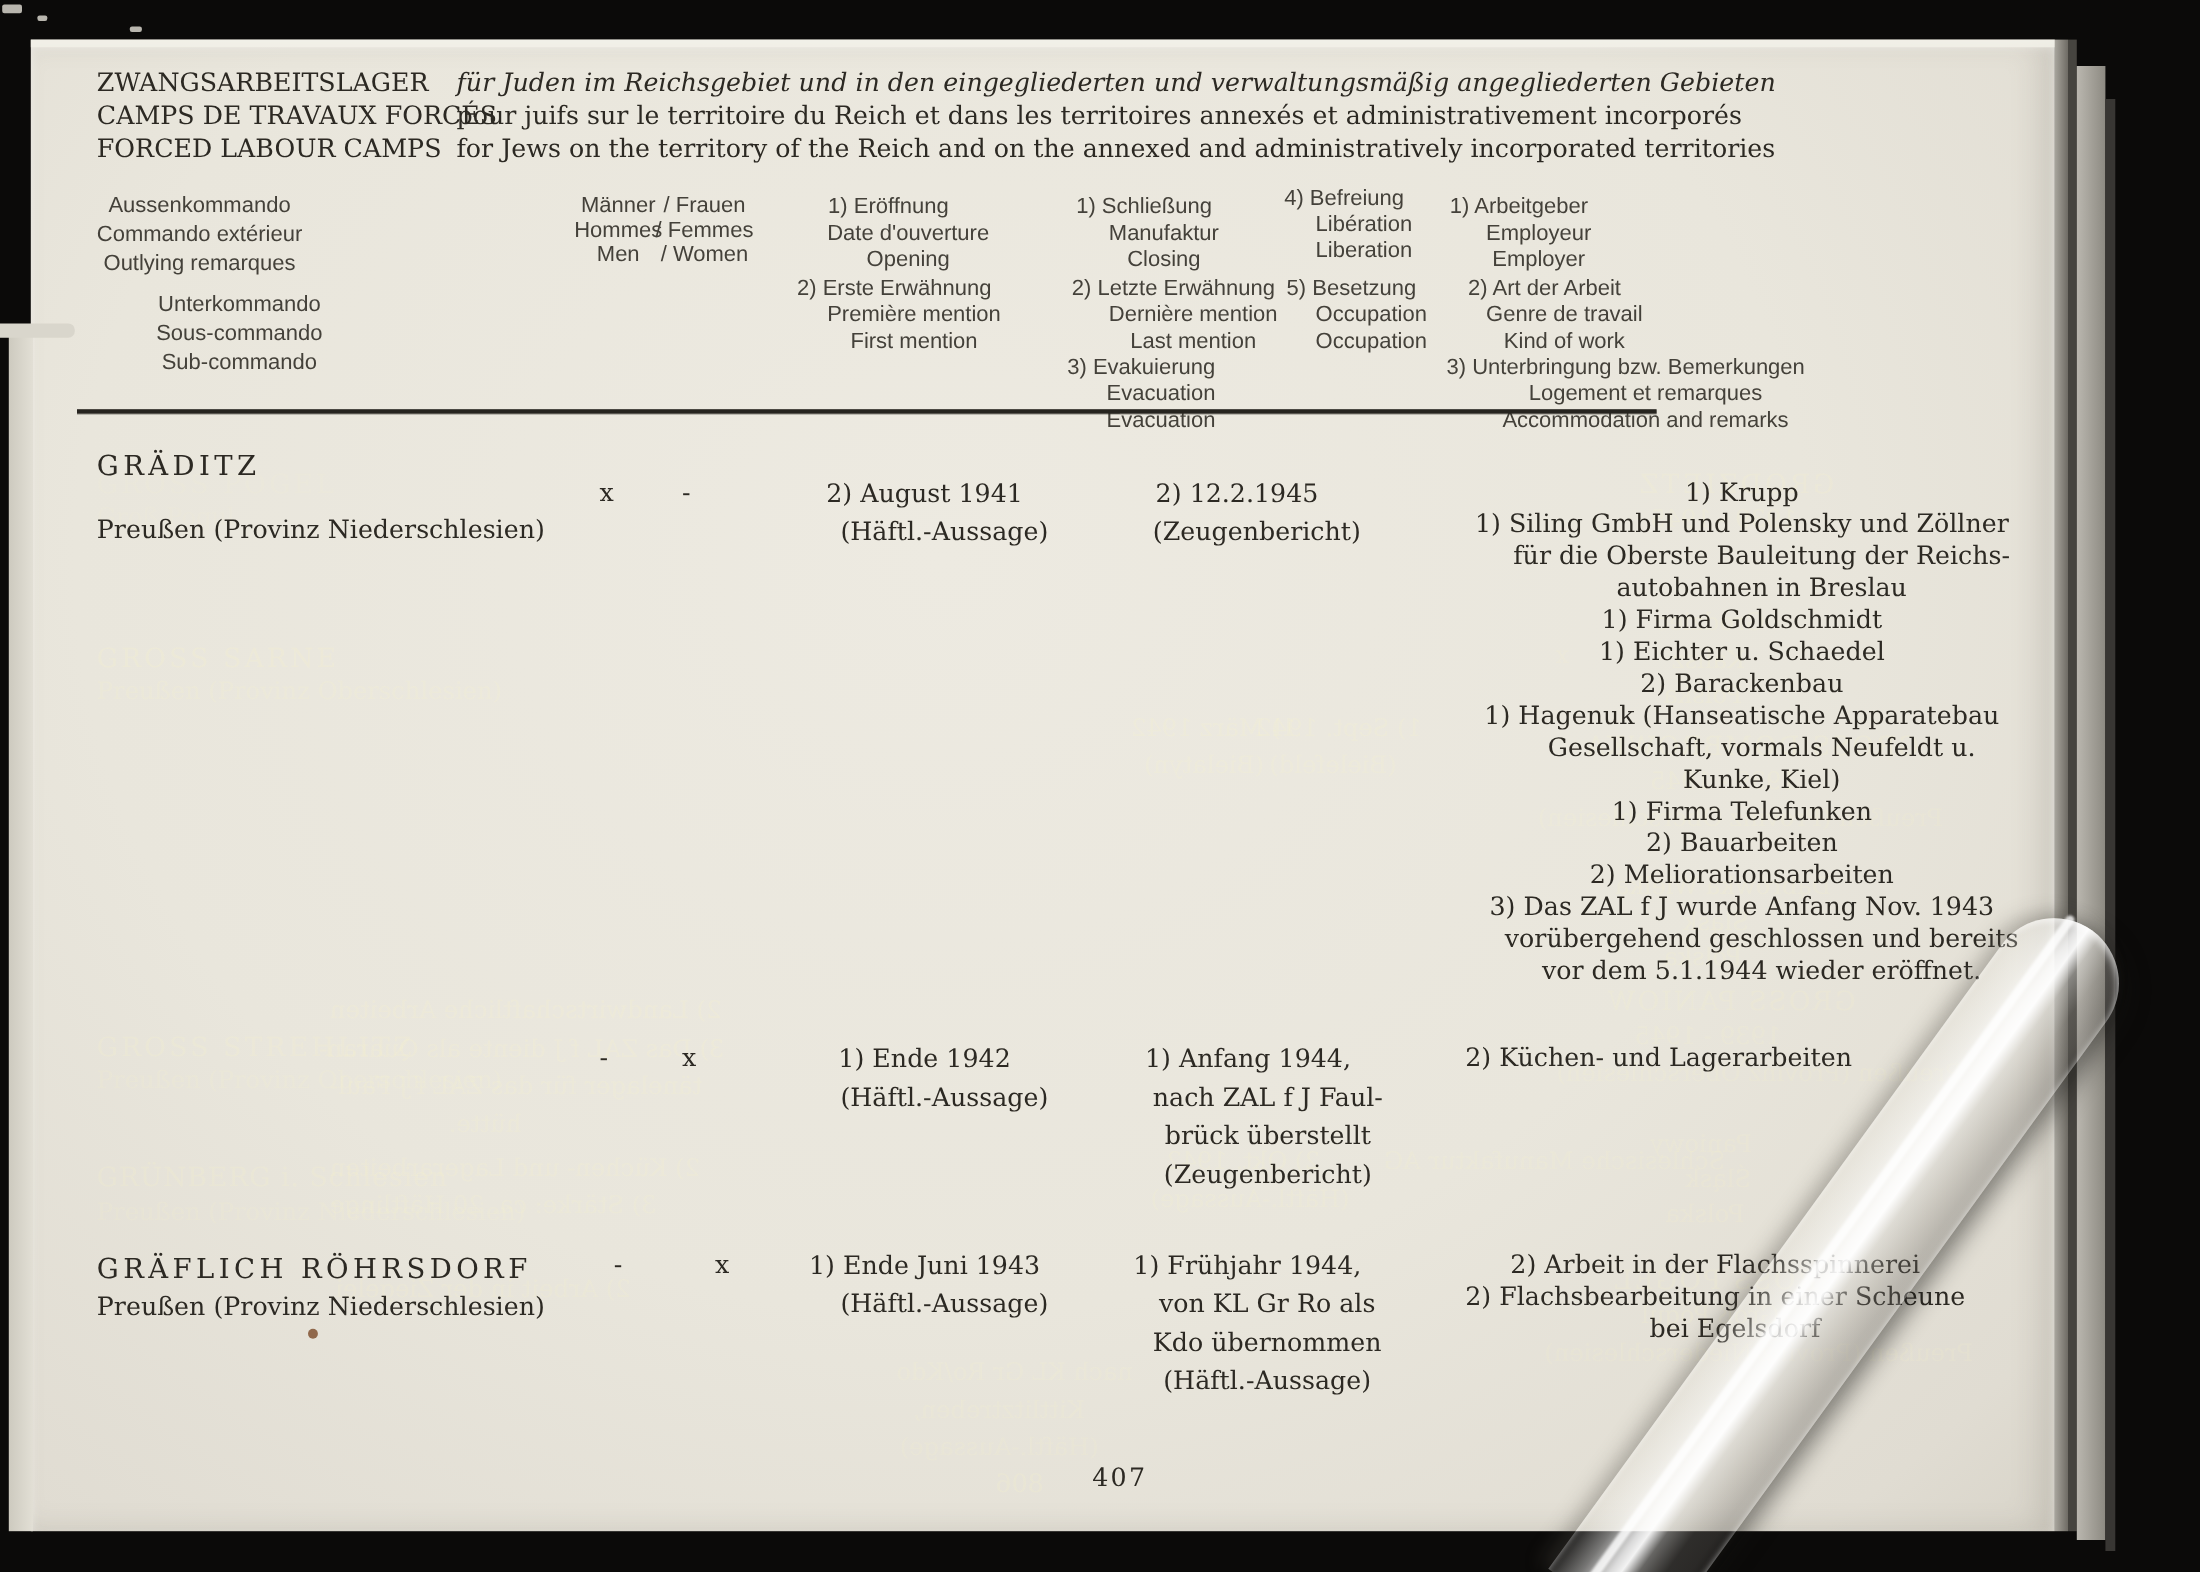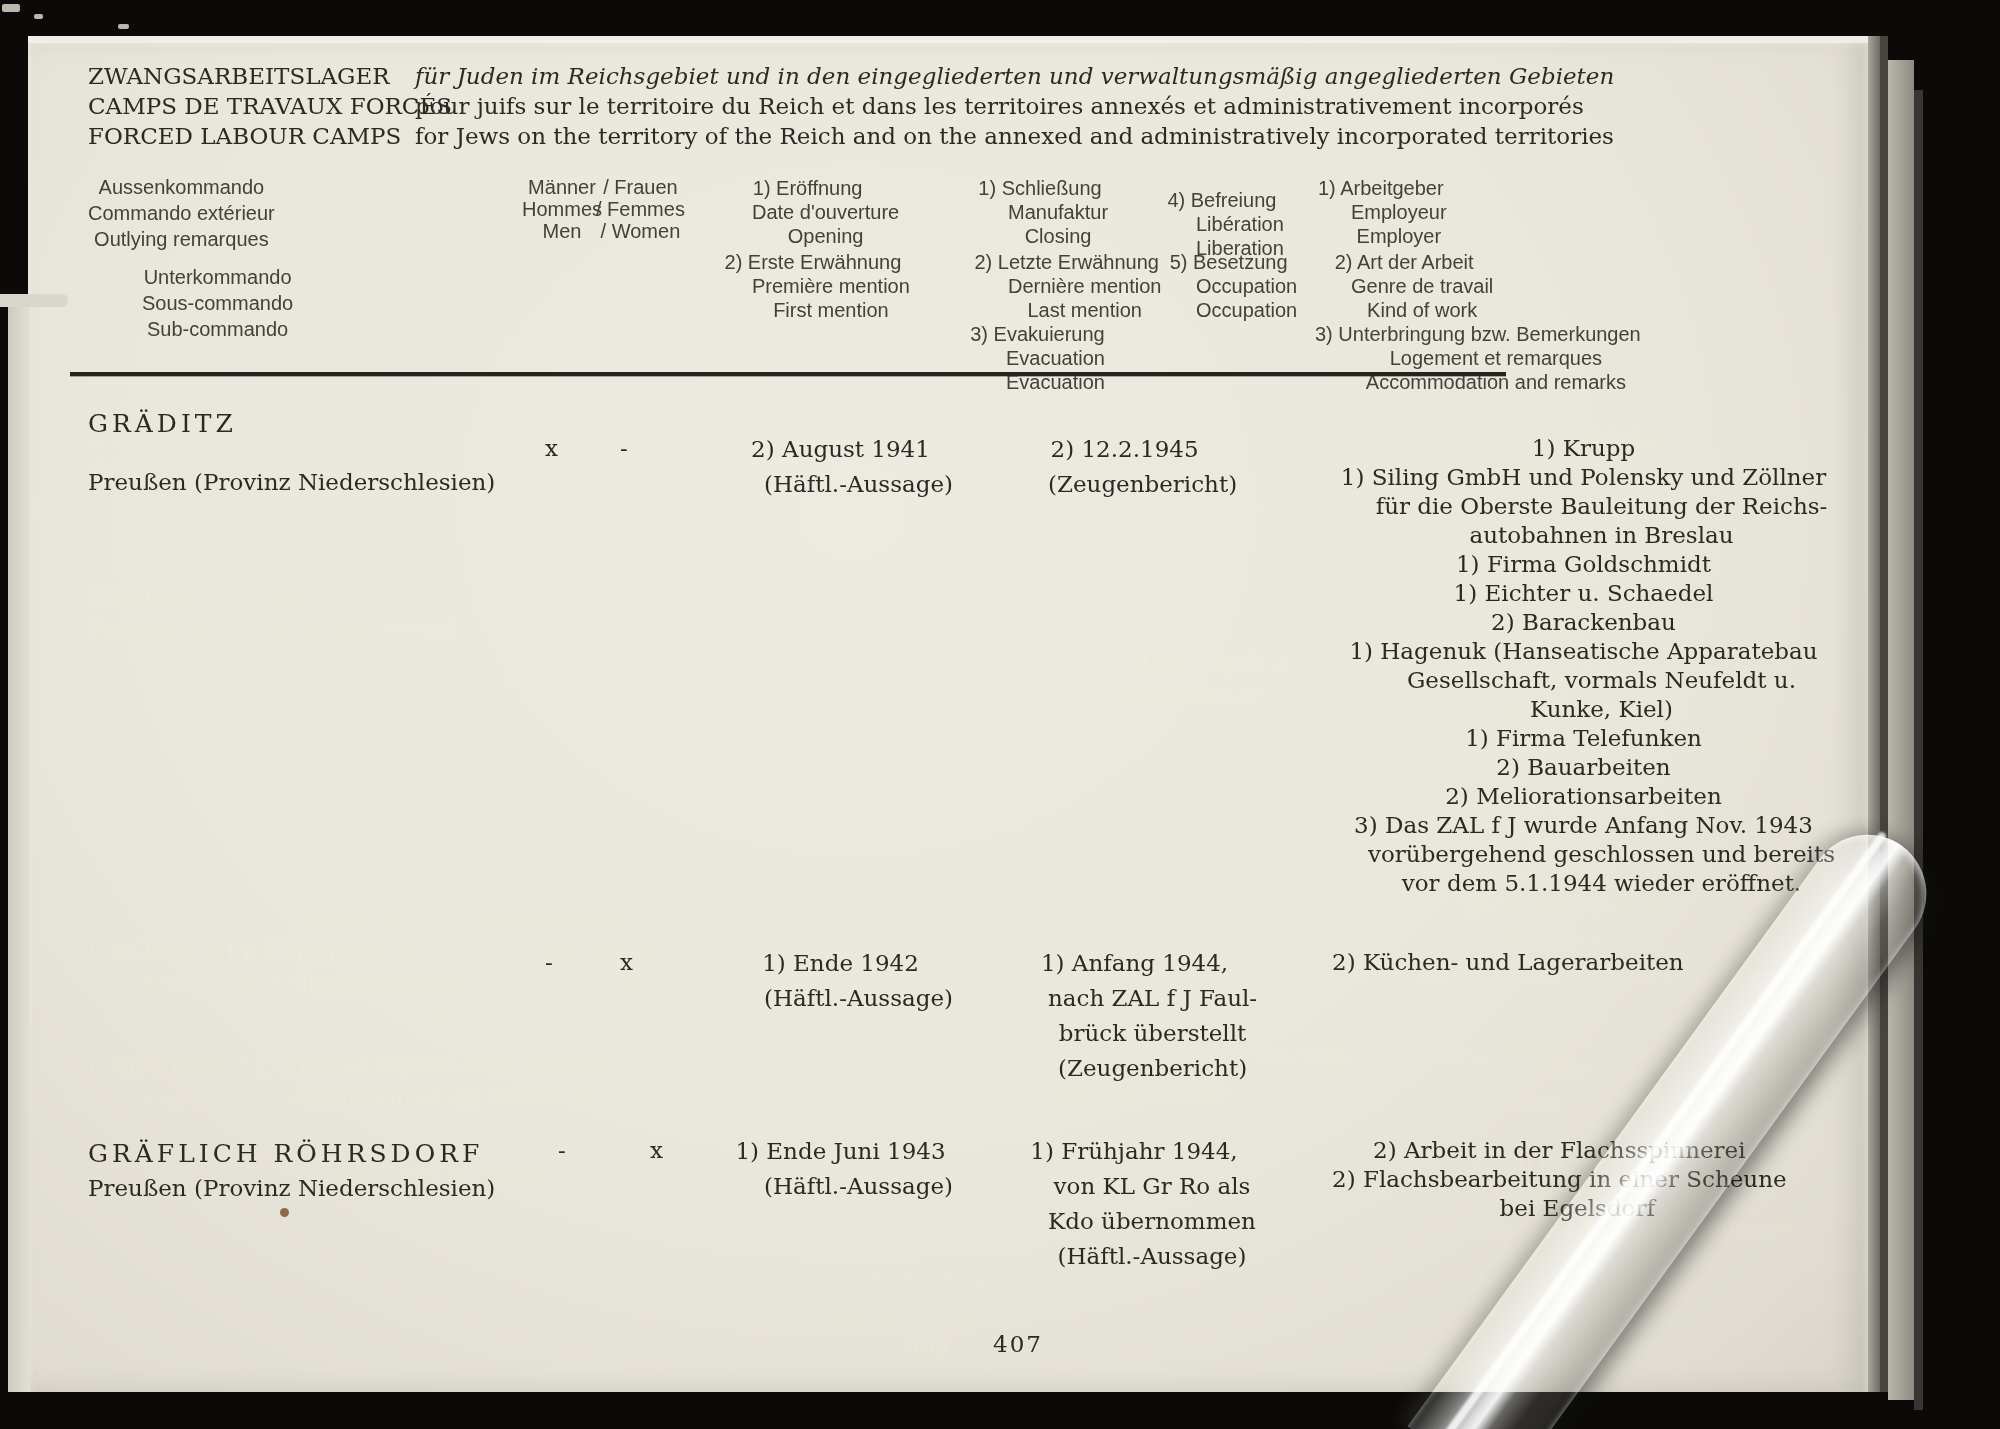--- a/index.html
+++ b/index.html
@@ -168,21 +168,21 @@
   <div class="lines lg hang sans" style="left:972px;top:250px;">
       <div class="ln">2) Letzte Erwähnung</div>
       <div class="ln cont">Dernière mention</div>
       <div class="ln cont">Last mention</div>
     </div>
   <div class="lines lg hang sans" style="left:970px;top:322px;">
       <div class="ln">3) Evakuierung</div>
       <div class="ln cont">Evacuation</div>
       <div class="ln cont">Evacuation</div>
     </div>
-  <div class="lines lg hang sans" style="left:1160px;top:188px;">
+  <div class="lines lg hang sans" style="left:1160px;top:168px;">
       <div class="ln">4) Befreiung</div>
       <div class="ln cont">Libération</div>
       <div class="ln cont">Liberation</div>
     </div>
   <div class="lines lg hang sans" style="left:1160px;top:250px;">
       <div class="ln">5) Besetzung</div>
       <div class="ln cont">Occupation</div>
       <div class="ln cont">Occupation</div>
     </div>
   <div class="lines lg hang sans" style="left:1315px;top:176px;">

